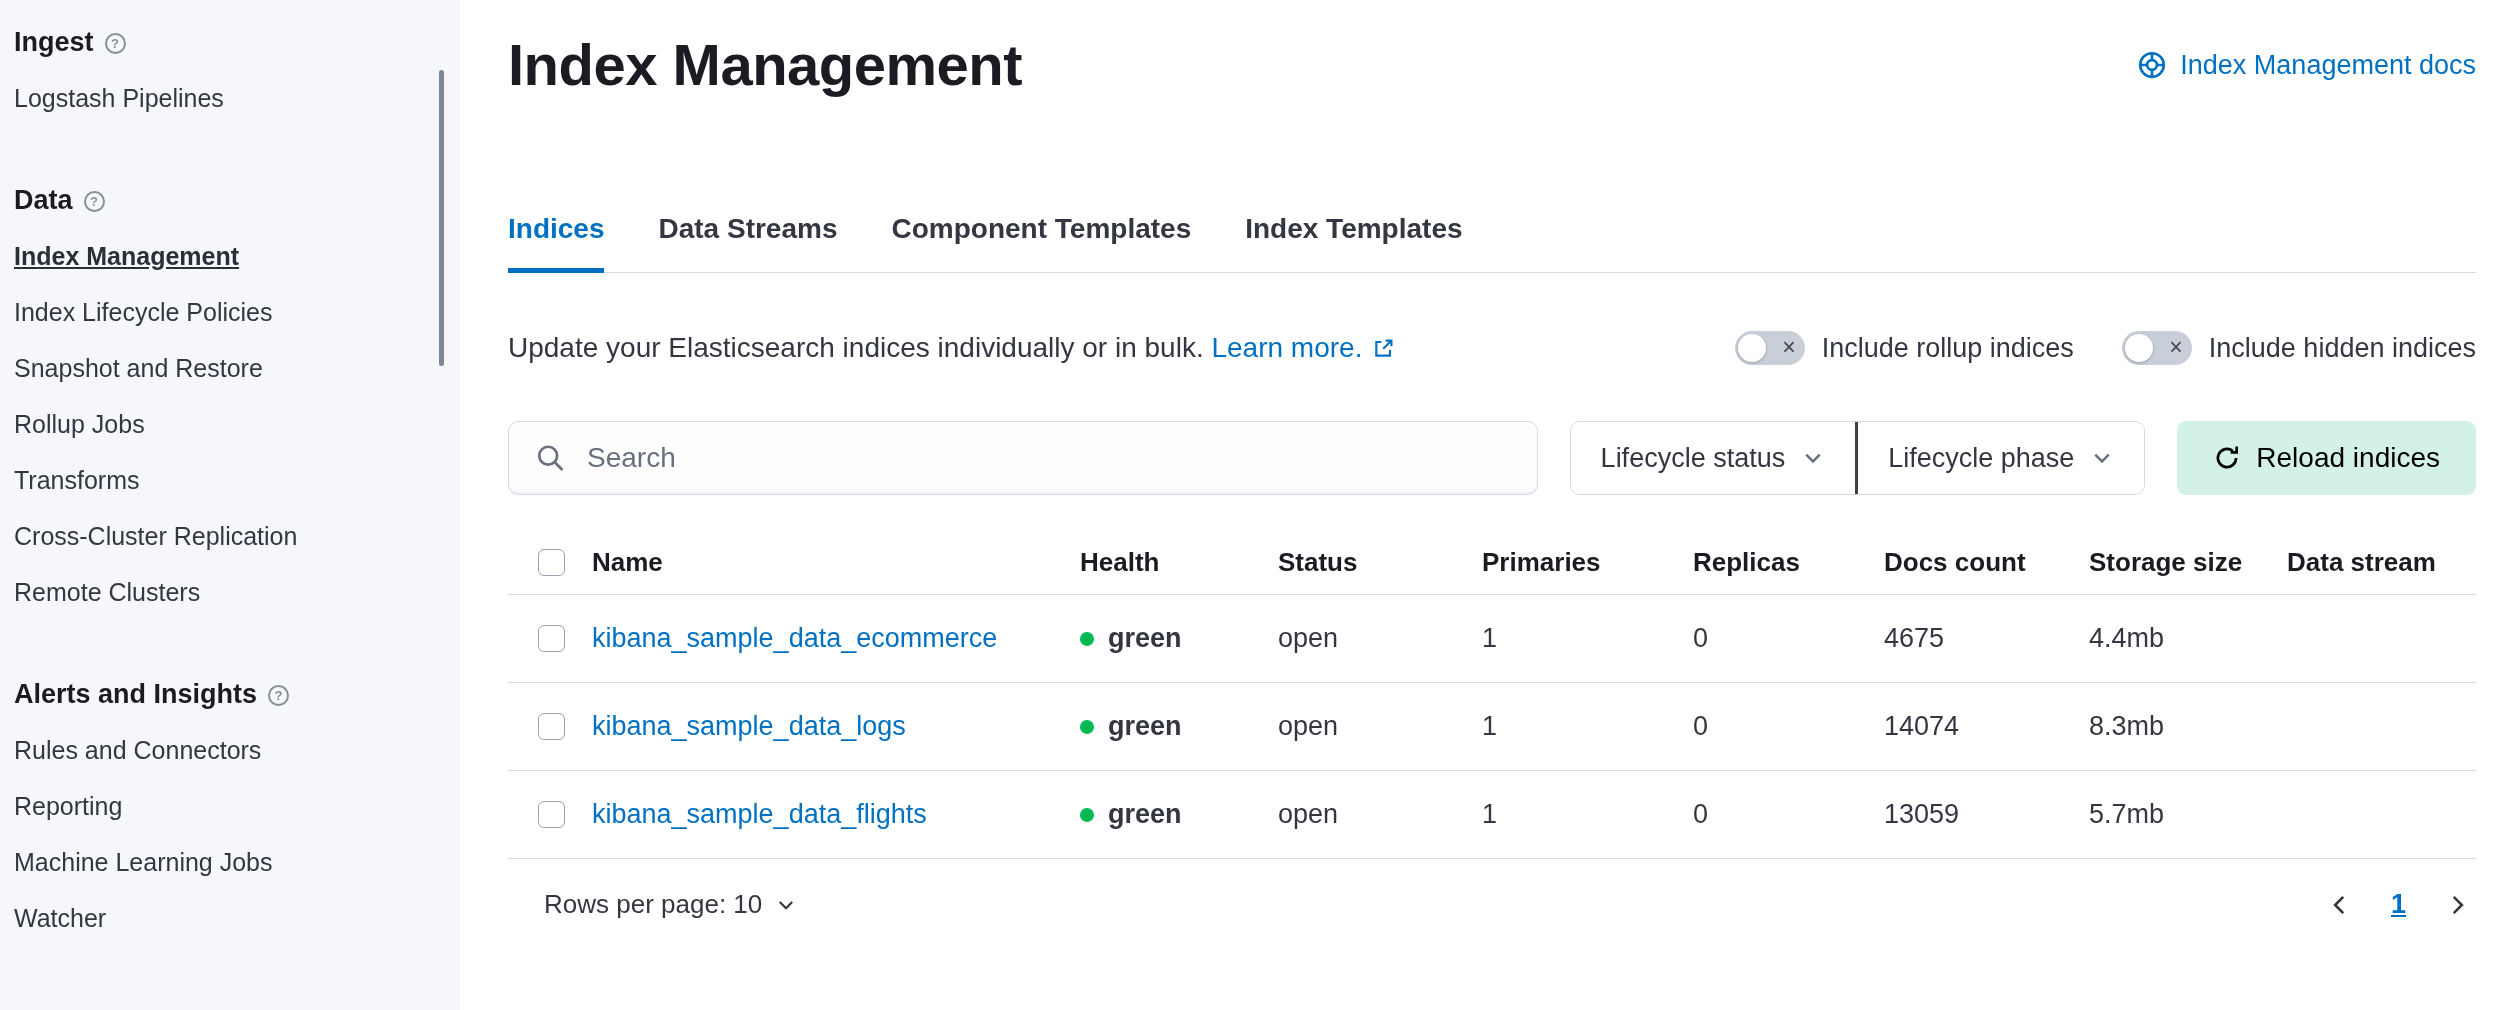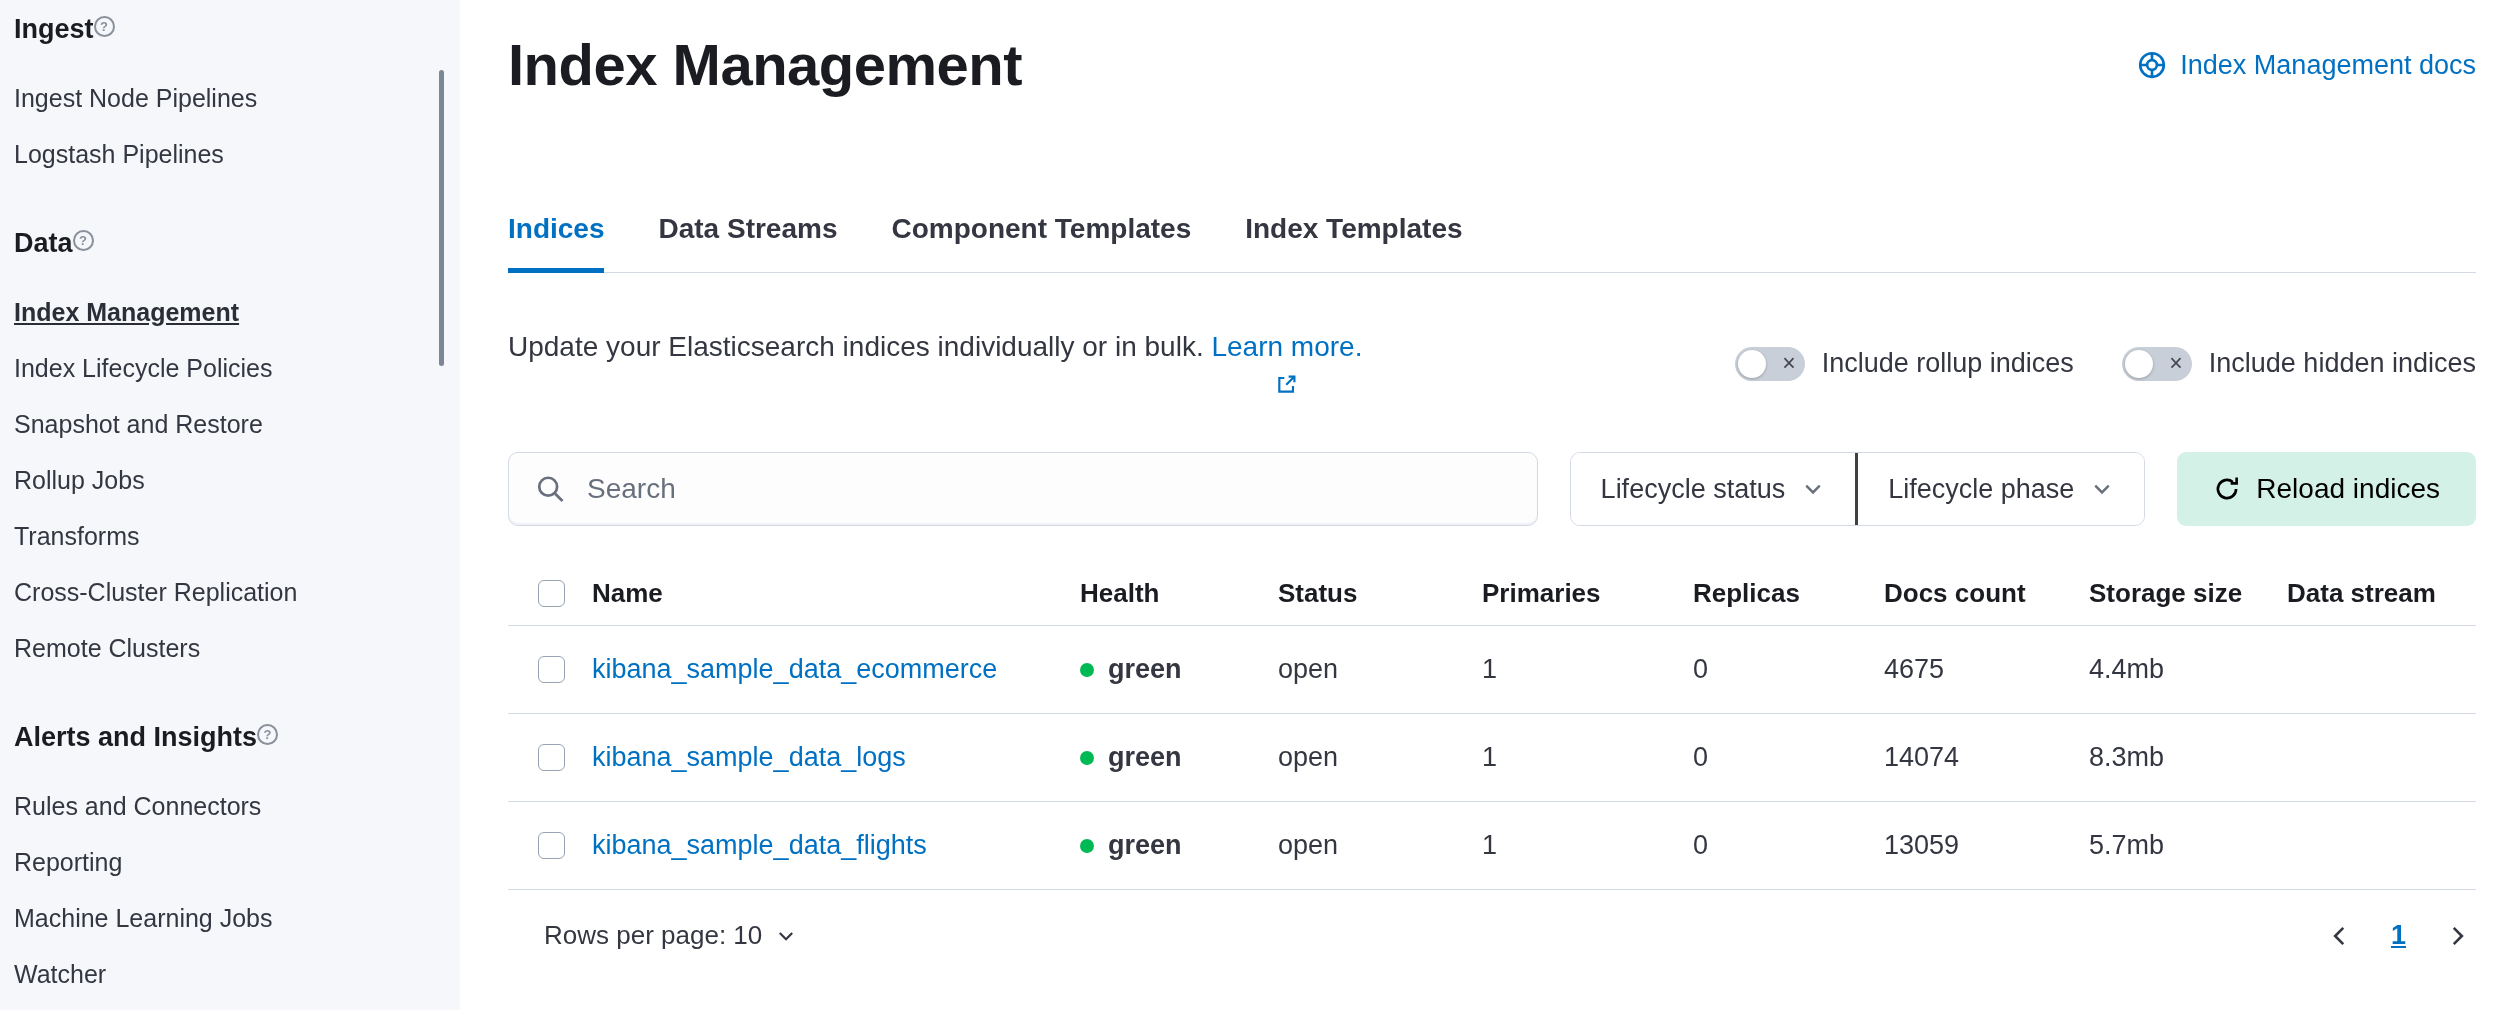--- a/index.html
+++ b/index.html
@@ -14,21 +14,21 @@
   .sidebar {
     width:460px; min-width:460px; height:100%;
     background:#f5f7fa; padding:14px 0 0 14px; position:relative;
   }
   .scroll-thumb {
     position:absolute; right:16px; top:70px; width:5px; height:296px;
     background:#7d8694; border-radius:3px;
   }
   .nav-section { margin-bottom:46px; }
   .nav-header {
-    height:56px; display:flex; align-items:flex-start; 
+    height:56px; display:flex; align-items:center; gap:11px;
     font-size:27px; font-weight:700; color:#1a1c21;
   }
   .help-icon {
     width:21px; height:21px; border:2px solid #8a909b; border-radius:50%;
     color:#8a909b; font-size:13px; font-weight:700;
     display:inline-flex; align-items:center; justify-content:center; margin-top:2px;
   }
   .nav-item {
     height:56px; display:flex; align-items:center;
     font-size:25px; color:#343741; cursor:pointer;
@@ -52,21 +52,21 @@
     color:#343741; padding-bottom:26px; cursor:pointer;
   }
   .tab.active { color:#0071c2; }
   .tab.active::after {
     content:""; position:absolute; left:0; right:0; bottom:-1px;
     height:5px; background:#0071c2;
   }
 
   .info-row { margin-top:58px; display:flex; align-items:center; justify-content:space-between; gap:40px; }
   .info-text { font-size:28px; color:#343741; white-space:nowrap; }
-  .learn-more { color:#0071c2; text-decoration:none; cursor:pointer; display:inline-flex; align-items:center; gap:10px;flex-direction:column; }
+  .learn-more { color:#0071c2; text-decoration:none; cursor:pointer; display:inline-flex; align-items:center; gap:10px; }
   .learn-more svg { width:23px; height:23px; }
   .switches { display:flex; align-items:center; gap:48px; }
   .switch-group { display:flex; align-items:center; gap:17px; }
   .switch {
     position:relative; width:70px; height:34px; min-width:70px;
     background:#c9cfd9; border-radius:17px; cursor:pointer;
   }
   .switch .knob {
     position:absolute; left:3px; top:3px; width:28px; height:28px;
     background:#fff; border-radius:50%; box-shadow:0 1px 3px rgba(0,0,0,.25);
@@ -143,21 +143,20 @@
 <div class="app">
 
   <aside class="sidebar">
     <div class="scroll-thumb"></div>
 
     <div class="nav-section">
       <div class="nav-header">
         <span>Ingest</span>
         <span class="help-icon">?</span>
       </div>
-      <div class="nav-item">Ingest Node Pipelines</div>
       <div class="nav-item">Logstash Pipelines</div>
     </div>
 
     <div class="nav-section">
       <div class="nav-header">
         <span>Data</span>
         <span class="help-icon">?</span>
       </div>
       <div class="nav-item selected">Index Management</div>
       <div class="nav-item">Index Lifecycle Policies</div>

